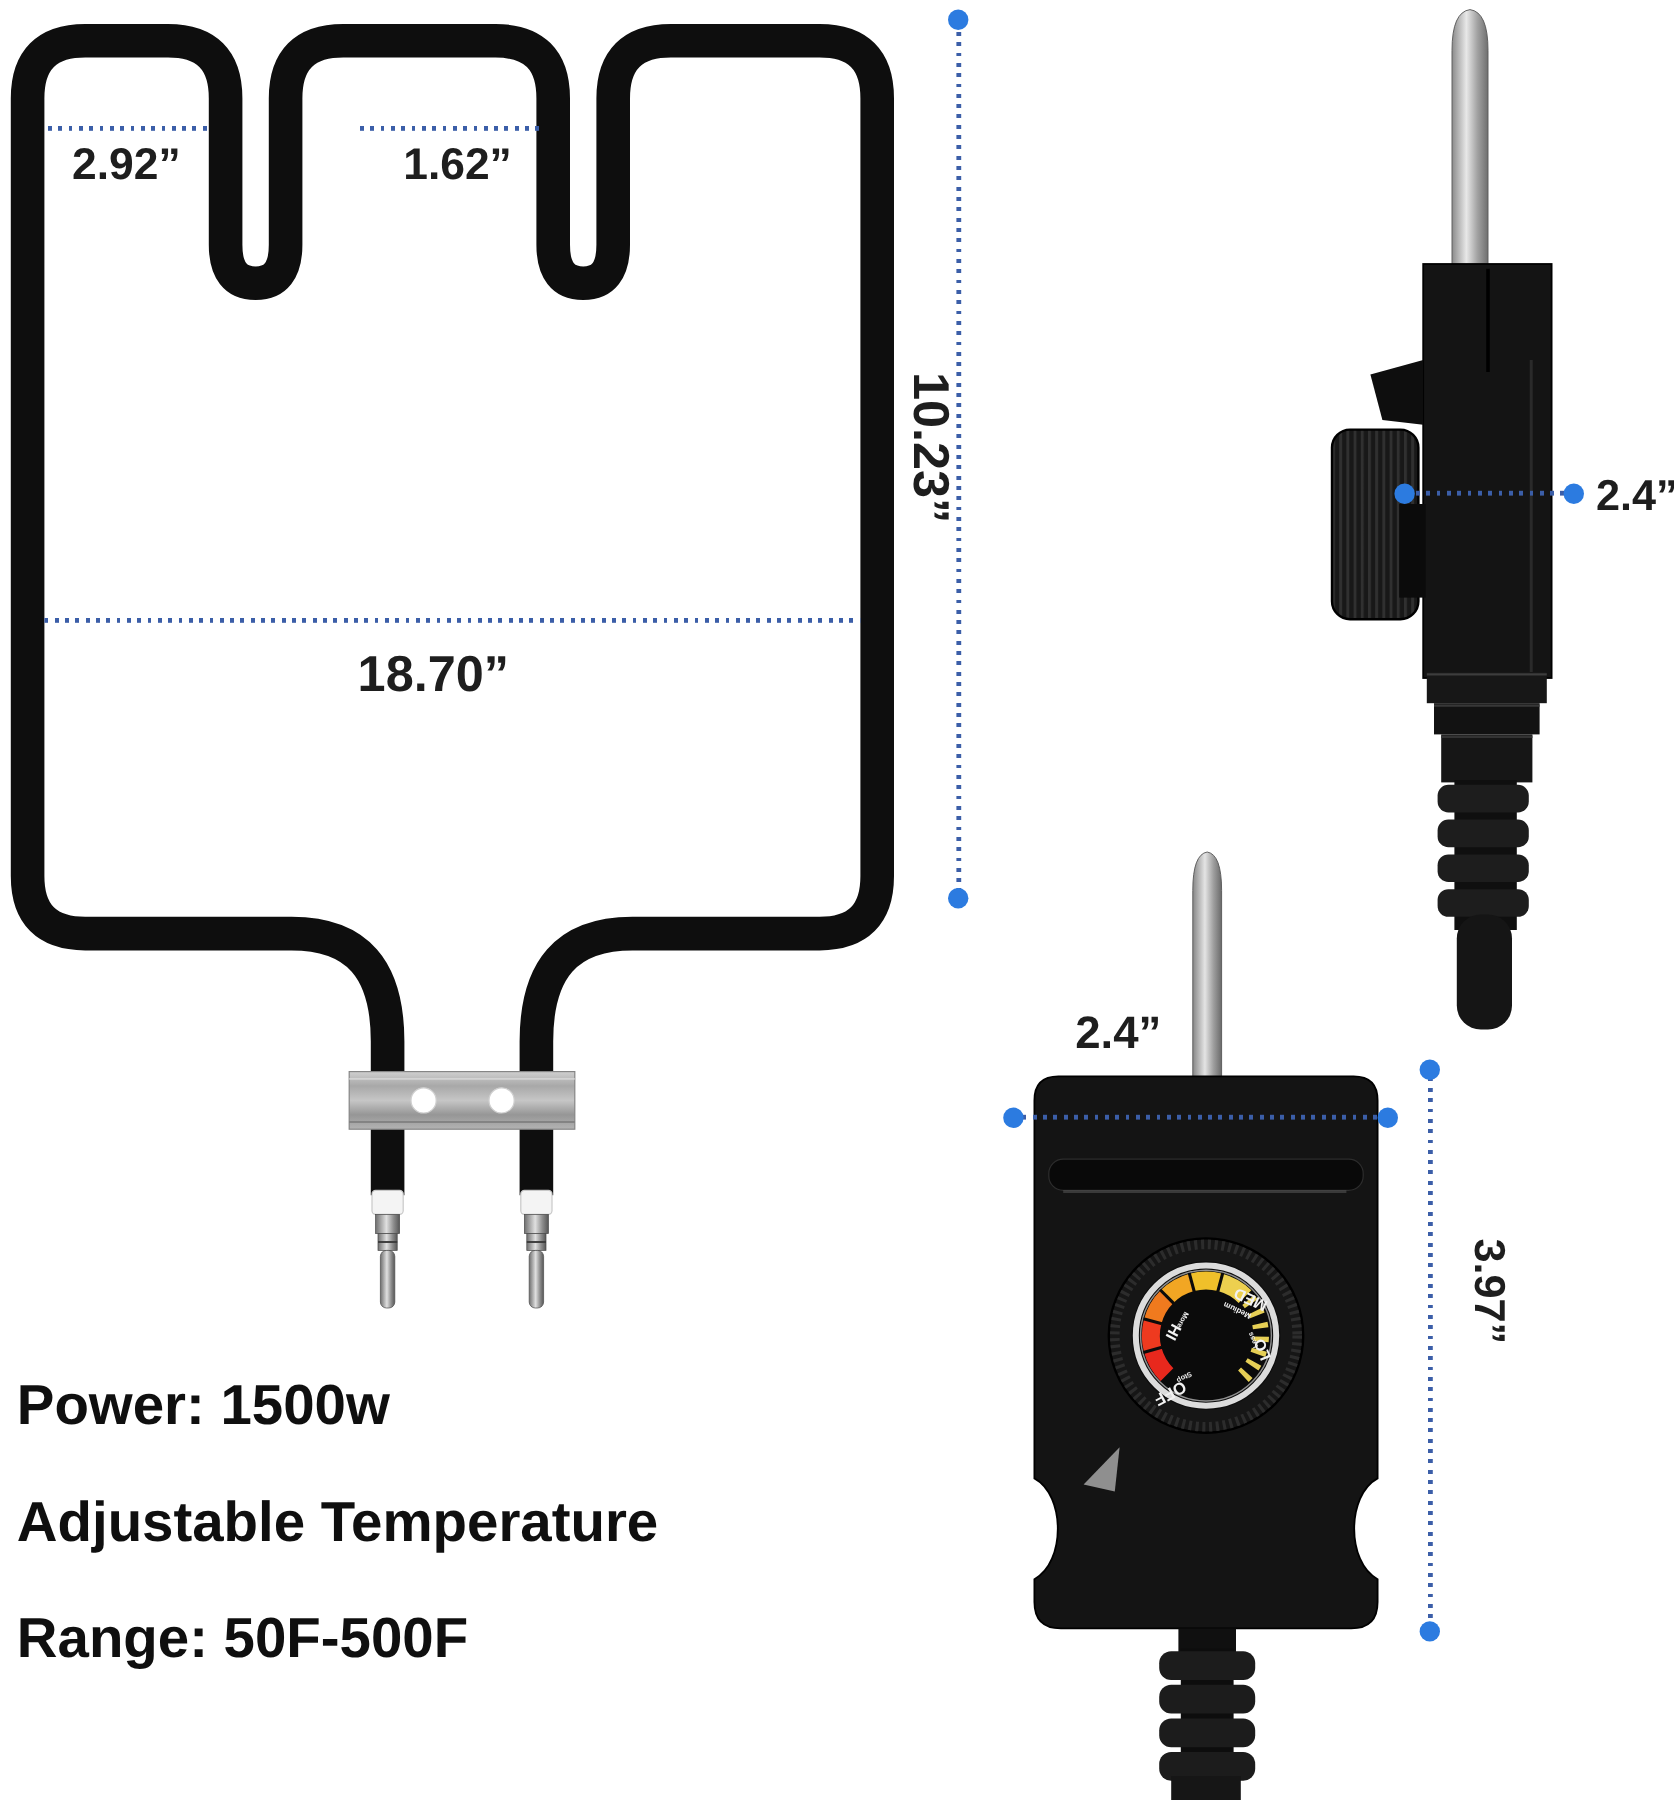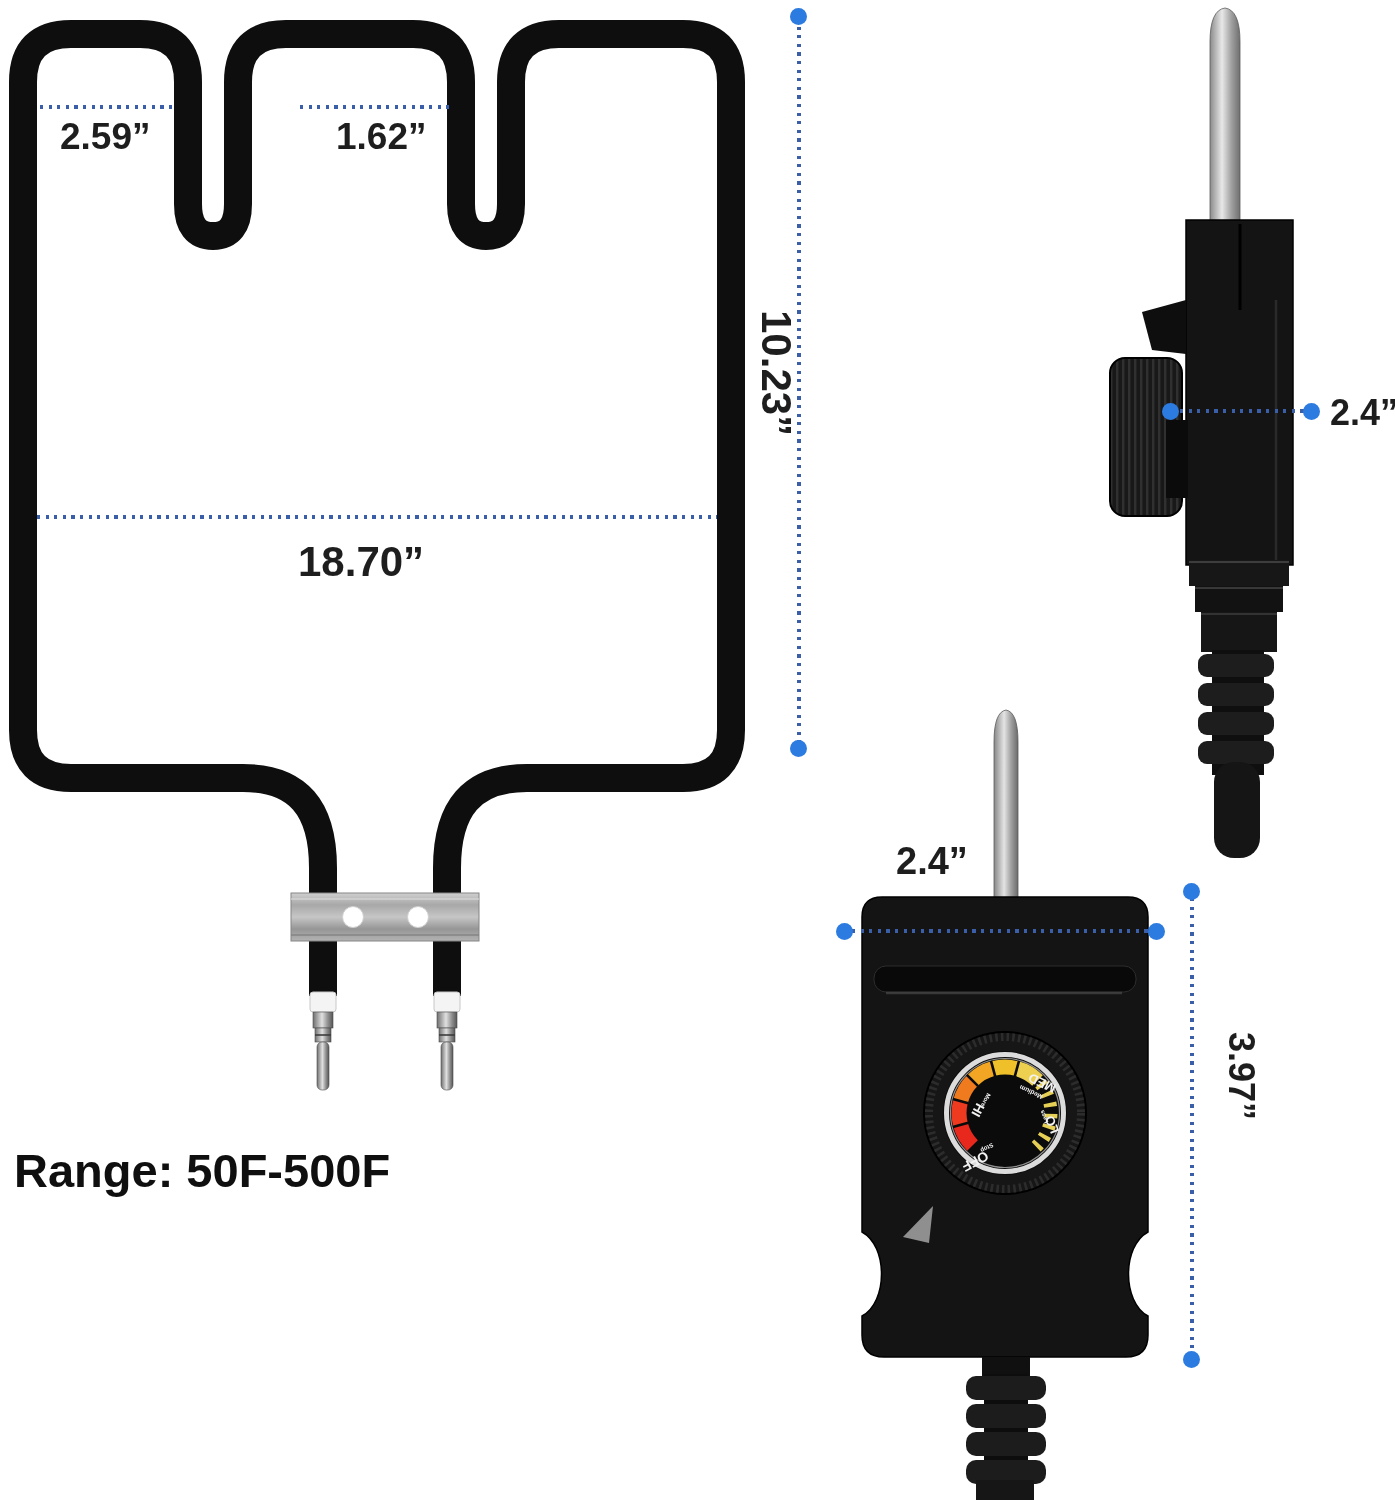--- a/index.html
+++ b/index.html
@@ -65,21 +65,21 @@
     </g>
   </svg>
 
   <div class="dotline-h" style="left:40px;top:105px;width:135px;"></div>
   <div class="dotline-h" style="left:300px;top:105px;width:150px;"></div>
   <div class="dotline-h" style="left:37px;top:515px;width:680px;"></div>
   <div class="dotline-v" style="left:797px;top:18px;height:724px;"></div>
   <div class="bigdot" style="left:790px;top:8px;"></div>
   <div class="bigdot" style="left:790px;top:740px;"></div>
 
-  <div class="dim" style="left:60px;top:116px;">2.59”</div>
+  <div class="dim" style="left:60px;top:116px;">2.92”</div>
   <div class="dim" style="left:336px;top:116px;">1.62”</div>
   <div class="dim big" style="left:298px;top:538px;">18.70”</div>
   <div class="dim big rot" style="left:800px;top:310px;">10.23”</div>
 
   <svg style="left:1080px;top:0;" width="280" height="880" viewBox="1080 0 280 880">
     <defs>
       <linearGradient id="steelH" x1="0" y1="0" x2="1" y2="0">
         <stop offset="0" stop-color="#8b8b8b"></stop>
           <stop offset="0.4" stop-color="#e8e8e8"></stop>
         <stop offset="0.7" stop-color="#a3a3a3"></stop>
@@ -196,16 +196,18 @@
   <div class="bigdot" style="left:836px;top:923px;"></div>
   <div class="bigdot" style="left:1148px;top:923px;"></div>
   <div class="dim" style="left:896px;top:840px;font-size:38px;">2.4”</div>
 
   <div class="dotline-v" style="left:1190px;top:898px;width:4px;height:455px;"></div>
   <div class="bigdot" style="left:1183px;top:883px;"></div>
   <div class="bigdot" style="left:1183px;top:1351px;"></div>
   <div class="dim rot" style="left:1262px;top:1032px;font-size:36px;">3.97”</div>
 
   <div id="specs">
+    <div>Power: 1500w</div>
+    <div>Adjustable Temperature</div>
     <div>Range: 50F-500F</div>
   </div>
 
 </div>
 
 </body></html>

